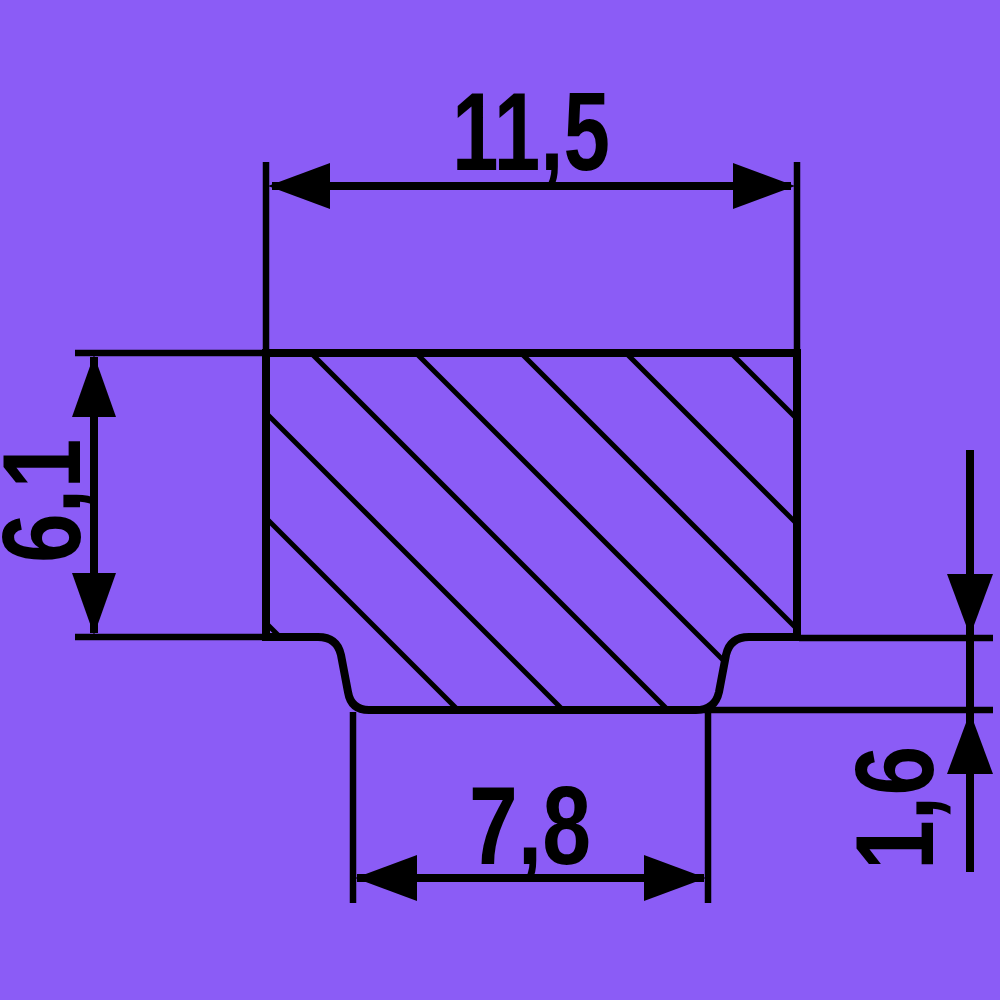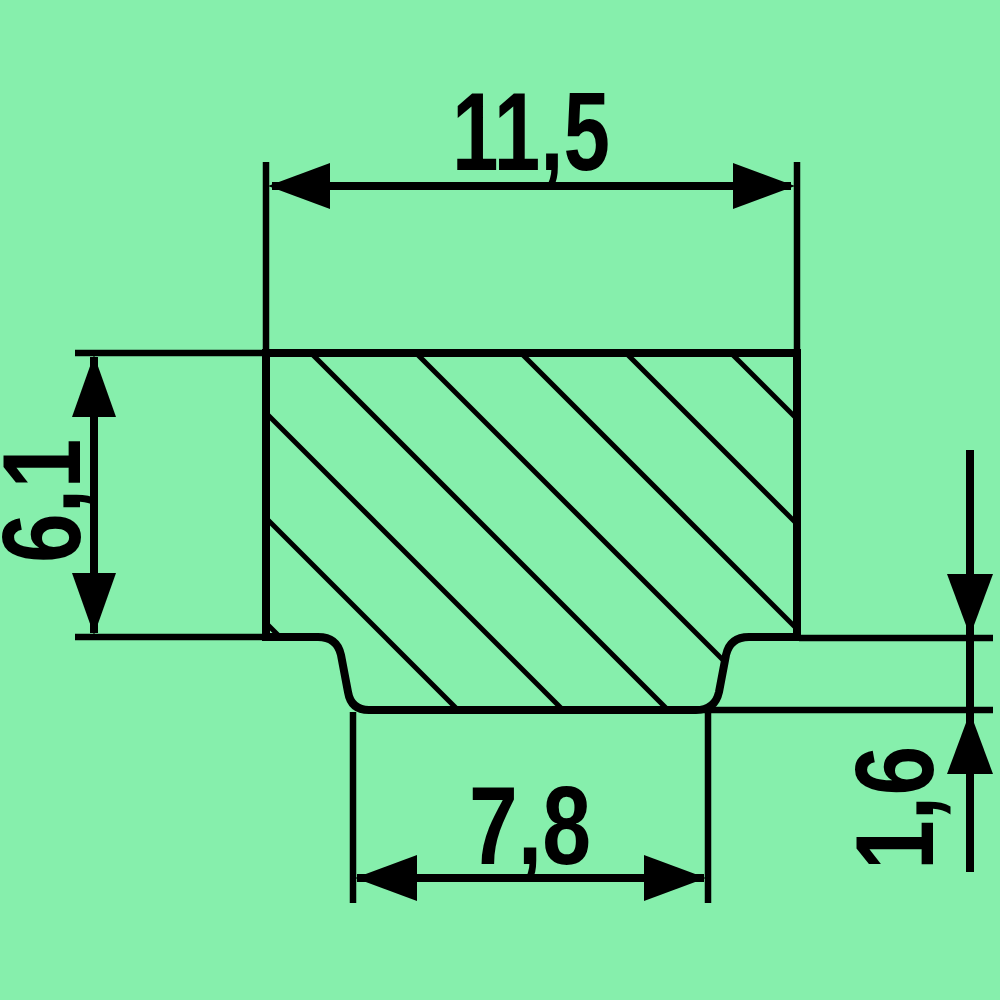--- a/index.html
+++ b/index.html
@@ -3,21 +3,21 @@
 <meta charset="utf-8">
 <style>
   html, body {
     margin: 0;
     padding: 0;
     background: #ffffff;
   }
   .frame {
     width: 1000px;
     height: 1000px;
-    background: #86efac;
+    background: #8b5cf6;
     position: relative;
     overflow: hidden;
   }
   svg { display: block; }
   .dim-label {
     font-family: "Liberation Sans", sans-serif;
     font-weight: bold;
     font-size: 112px;
   }
 </style>

